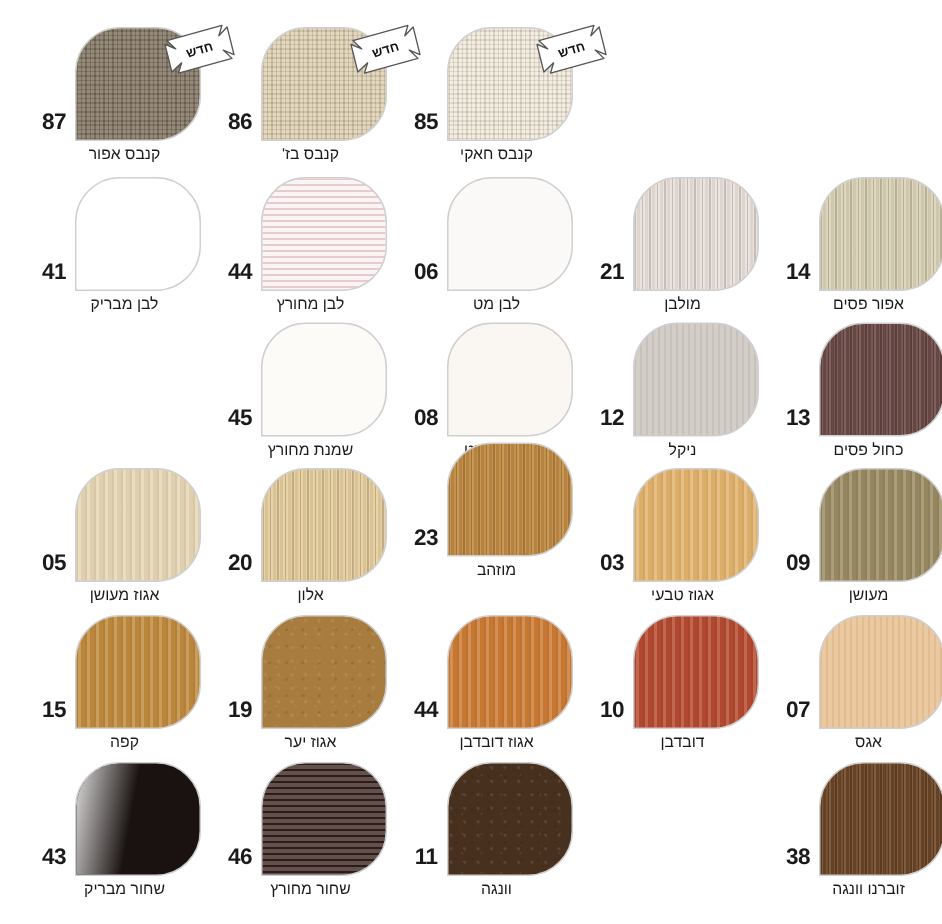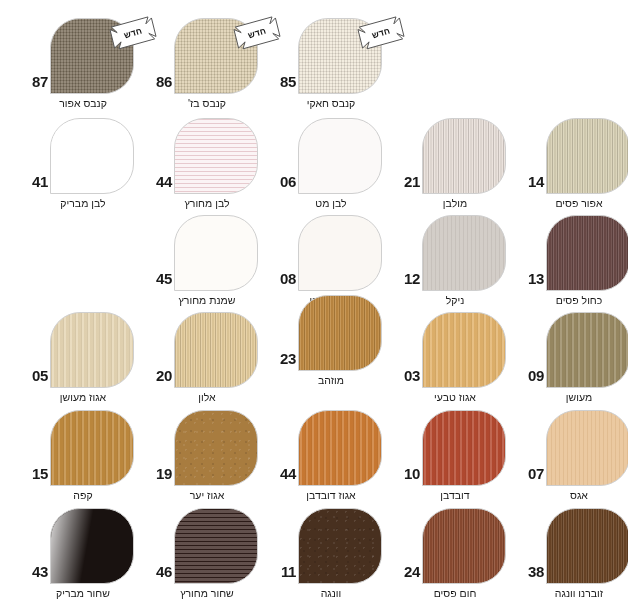--- a/index.html
+++ b/index.html
@@ -87,21 +87,21 @@
       radial-gradient(circle at 45% 80%, rgba(0,0,0,.10) 0 1px, transparent 1px);
     background-size:9px 9px,13px 13px,11px 11px;
   }
 
   
   .code{
     position:absolute;
     left:0px;
     top:56px;
     width:24px;
-    text-align:right;
+    text-align:center;
     direction:ltr;
     font-size:15px;
     font-weight:700;
     color:#1a1a1a;
     letter-spacing:-0.4px;
     line-height:1;
   }
 
   
   .caption{
@@ -360,29 +360,20 @@
     </div>
     <div class="cell" style="left: 520px; top: 508px;">
       <div class="chip-wrap">
         <div class="chip" style="background-color: rgb(107, 69, 38);">
           <div class="tex vgrain"></div>
         </div>
       </div>
       <div class="code">38</div>
       <div class="caption">זוברנו וונגה</div>
     </div>
-    <div class="cell" style="left: 396px; top: 508px;">
-      <div class="chip-wrap">
-        <div class="chip" style="background-color: rgb(141, 76, 49);">
-          <div class="tex vgrain"></div>
-        </div>
-      </div>
-      <div class="code">24</div>
-      <div class="caption">חום פסים</div>
-    </div>
     <div class="cell" style="left: 272px; top: 508px;">
       <div class="chip-wrap">
         <div class="chip" style="background-color: rgb(72, 48, 31);">
           <div class="tex speck"></div>
         </div>
       </div>
       <div class="code">11</div>
       <div class="caption">וונגה</div>
     </div>
     <div class="cell" style="left: 148px; top: 508px;">

